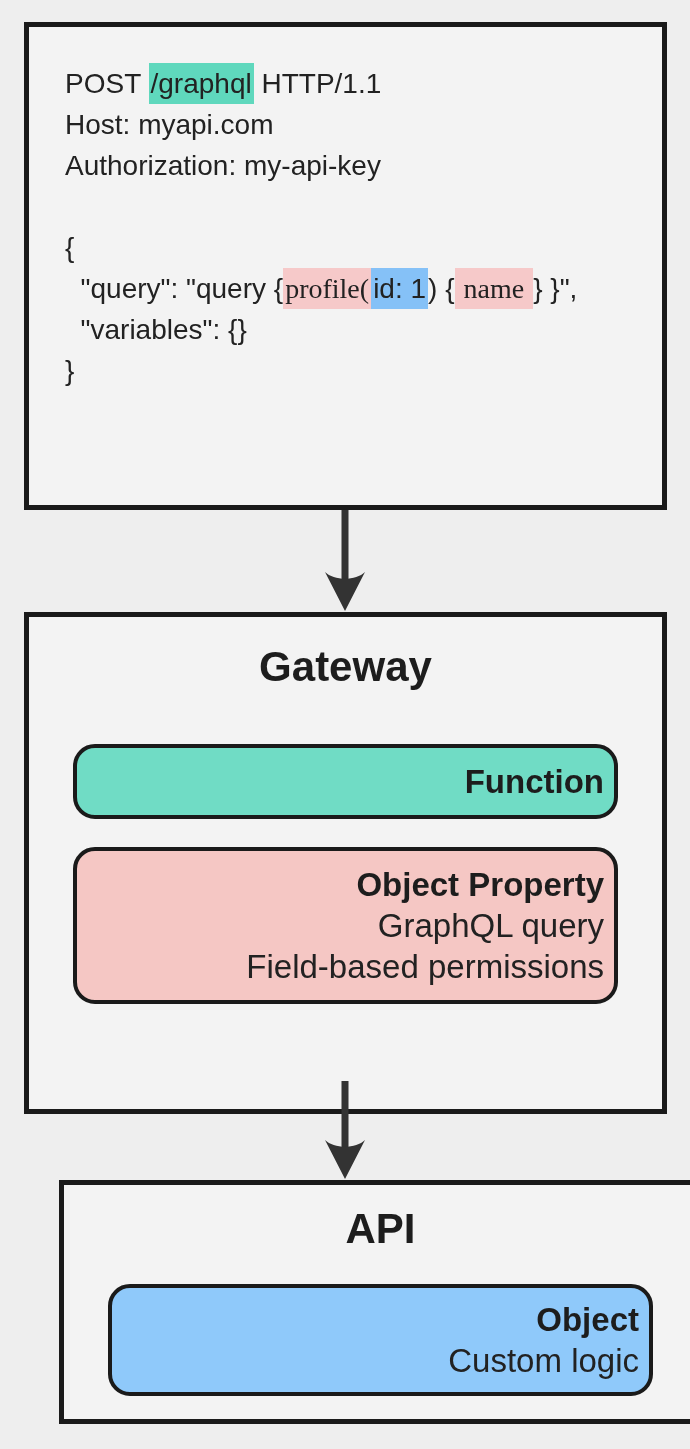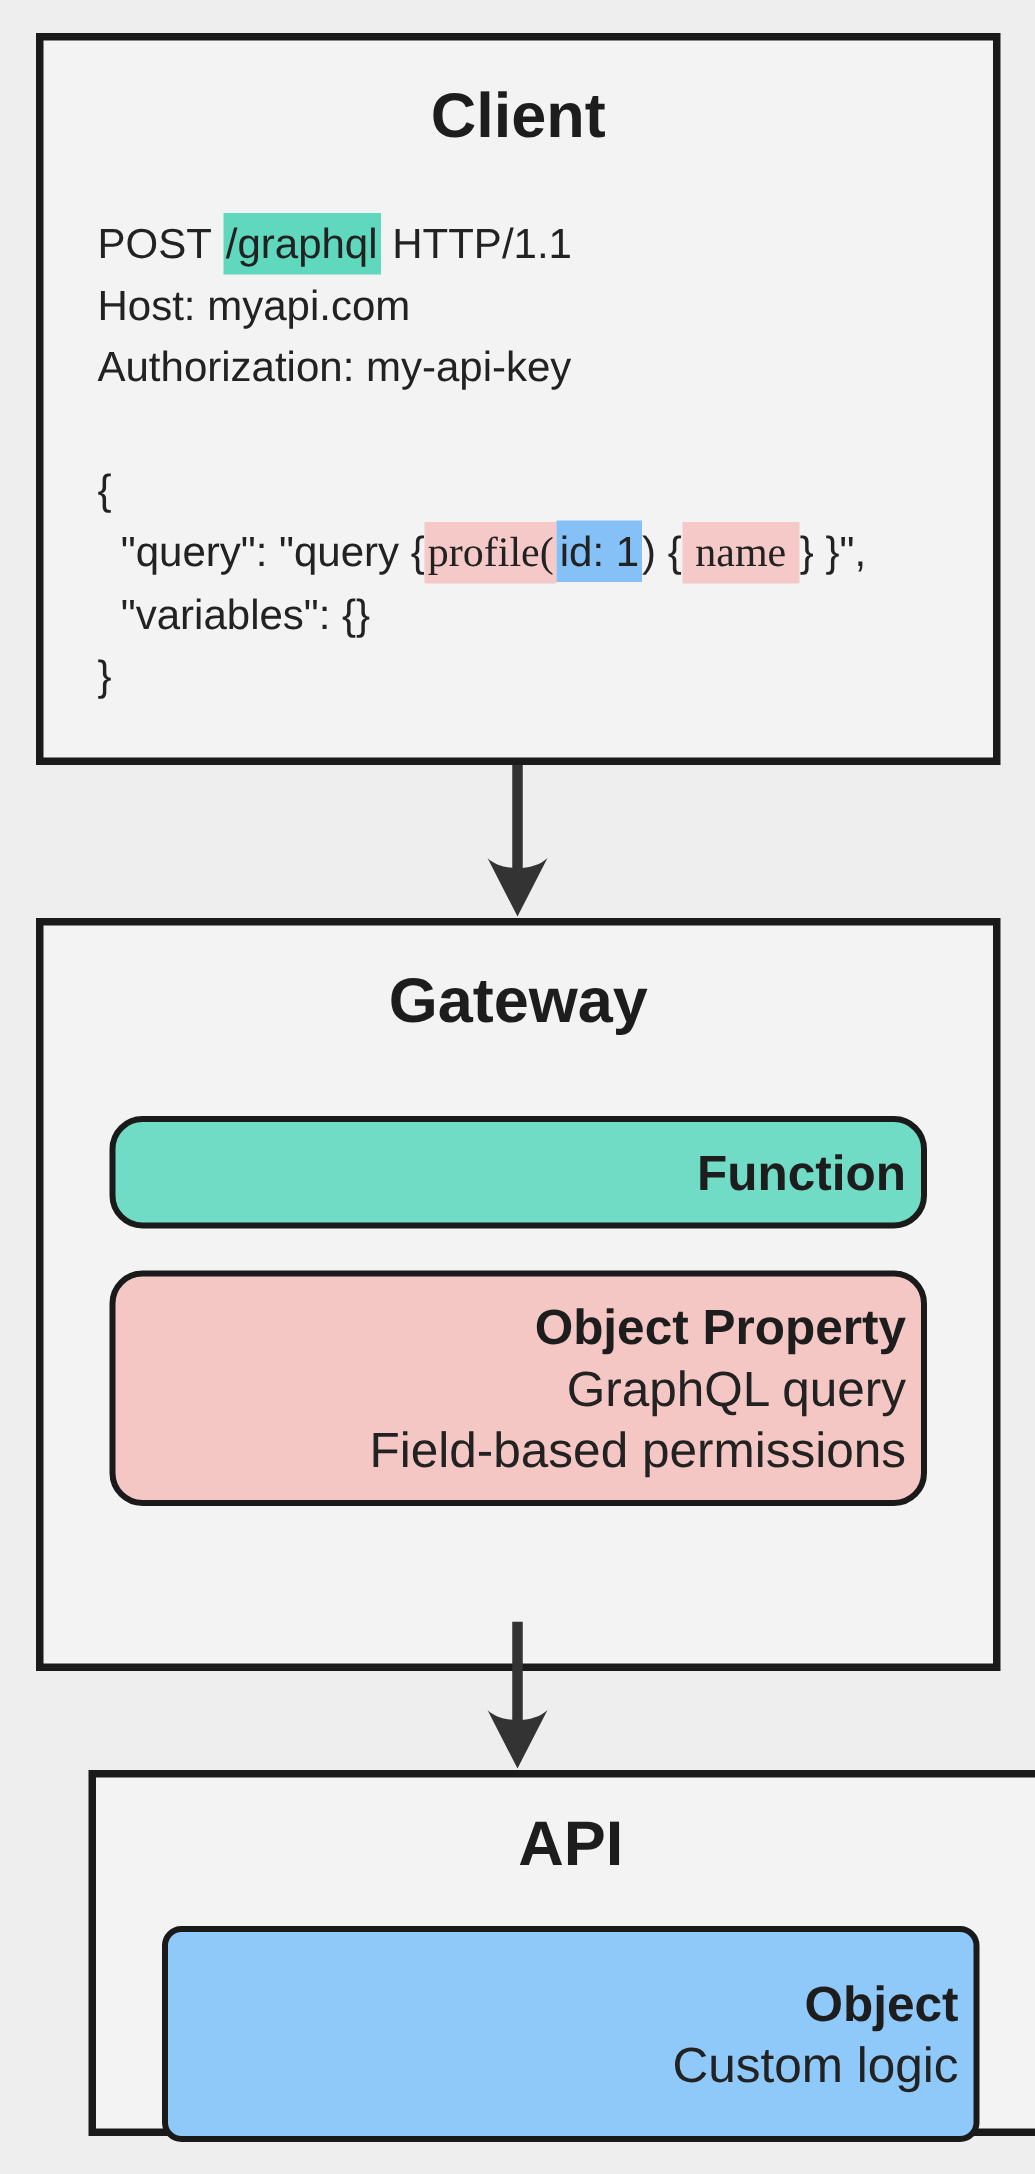--- a/index.html
+++ b/index.html
@@ -65,35 +65,34 @@
     margin: 28px auto 0;
     border: 4px solid var(--panel_border);
     border-radius: 22px;
     padding: 13px 10px;
     text-align: right;
     font-size: 33px;
     line-height: 41px;
     color: var(--text);
   }
   .card.first { margin-top: 48px; }
-  .panel.api .card { margin-top: 26px; padding: 27px 10px; border-radius: 13px; }
+  .panel.api .card { margin-top: 26px; padding: 11px 10px; }
   .card-title { font-weight: 700; color: var(--title_text); }
   .card.teal { background: var(--card_teal); }
   .card.pink { background: var(--card_pink); padding-left: 12px; }
   .card.blue { background: var(--card_blue); }
 
   .arrow { position: absolute; left: 323px; fill: var(--arrow); }
   .arrow.a1 { top: 510px; }
   .arrow.a2 { top: 1081px; }
 </style>
 </head>
 <body>
 
 <div class="panel client">
-  <div class="panel-title">Client</div>
   <div class="code" id="client-code"><div class="code-line"><span>POST </span><span class="hl teal">/graphql</span><span> HTTP/1.1</span></div><div class="code-line"><span>Host: myapi.com</span></div><div class="code-line"><span>Authorization: my-api-key</span></div><div class="code-line">&nbsp;</div><div class="code-line"><span>{</span></div><div class="code-line"><span>  "query": "query {</span><span class="hl pink">profile(</span><span class="hl blue">id: 1</span><span>) {</span><span class="hl pink"> name </span><span>} }",</span></div><div class="code-line"><span>  "variables": {}</span></div><div class="code-line"><span>}</span></div></div>
 </div>
 
 <svg class="arrow a1" width="44" height="103" viewBox="0 0 44 103">
   <rect x="18.5" y="0" width="7" height="76"></rect>
   <path d="M22,101 L2,62 C11,71 33,71 42,62 Z"></path>
 </svg>
 
 <div class="panel gateway">
   <div class="panel-title">Gateway</div>

